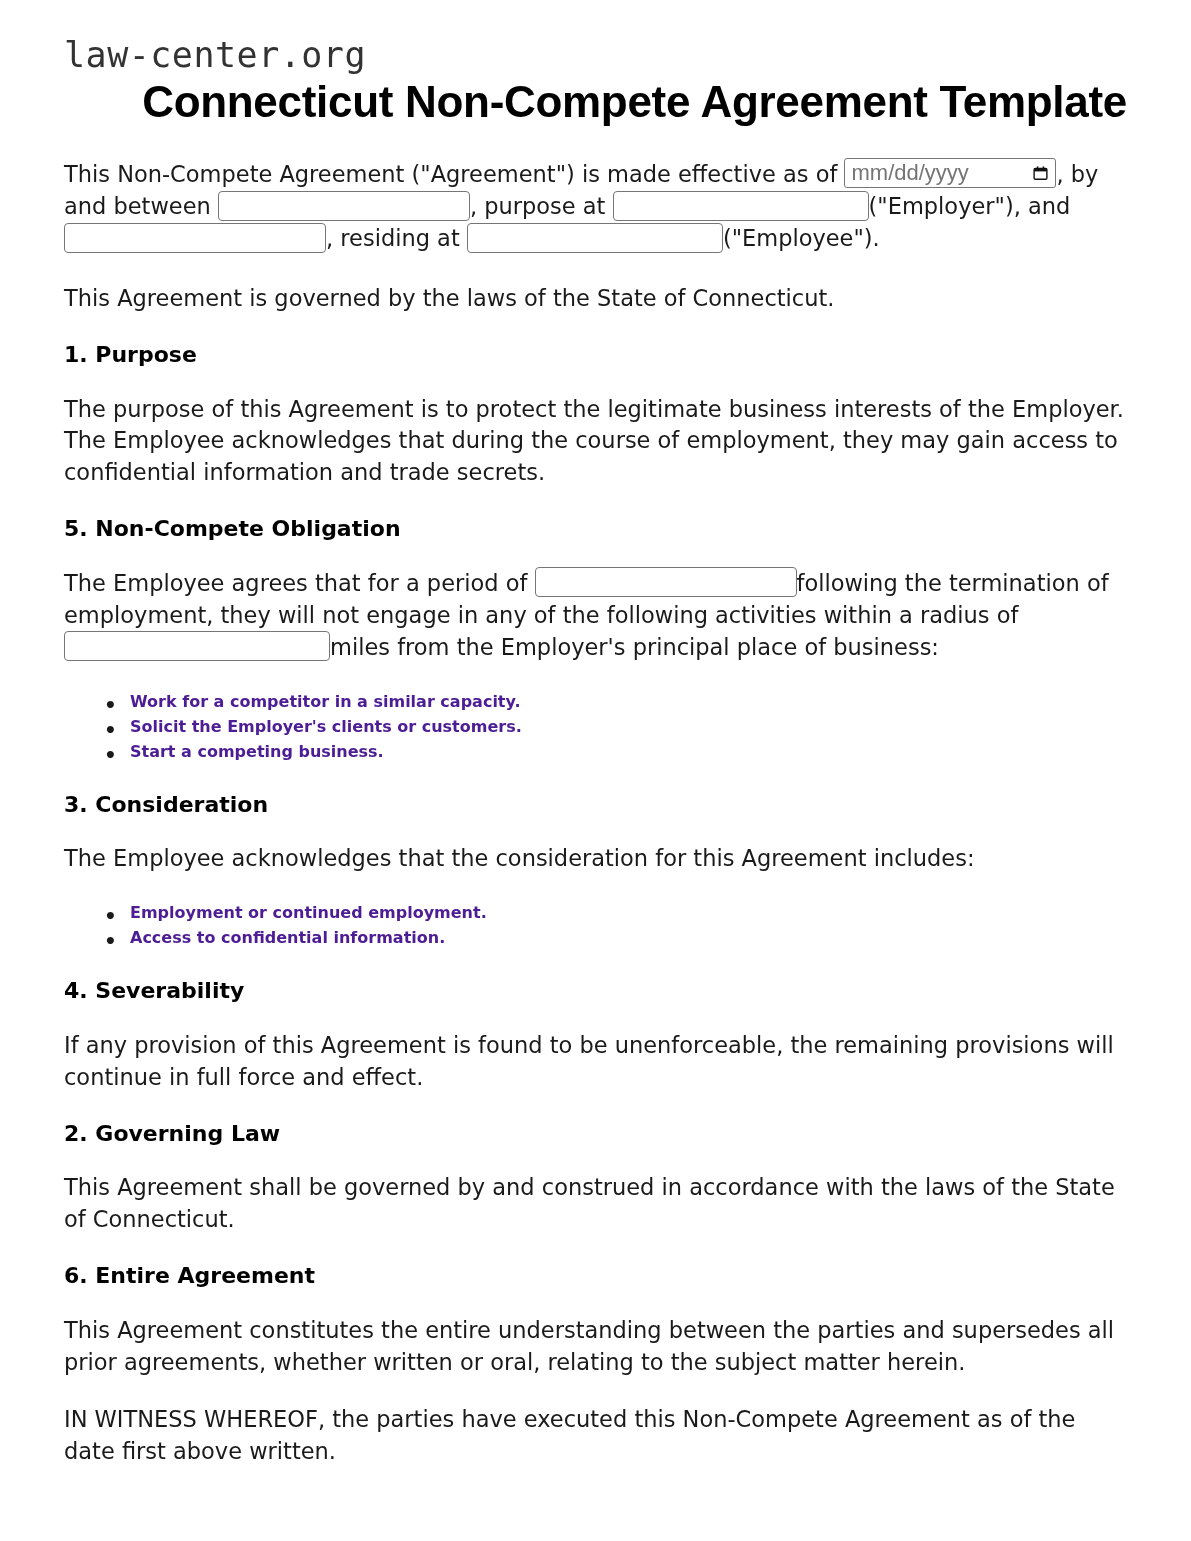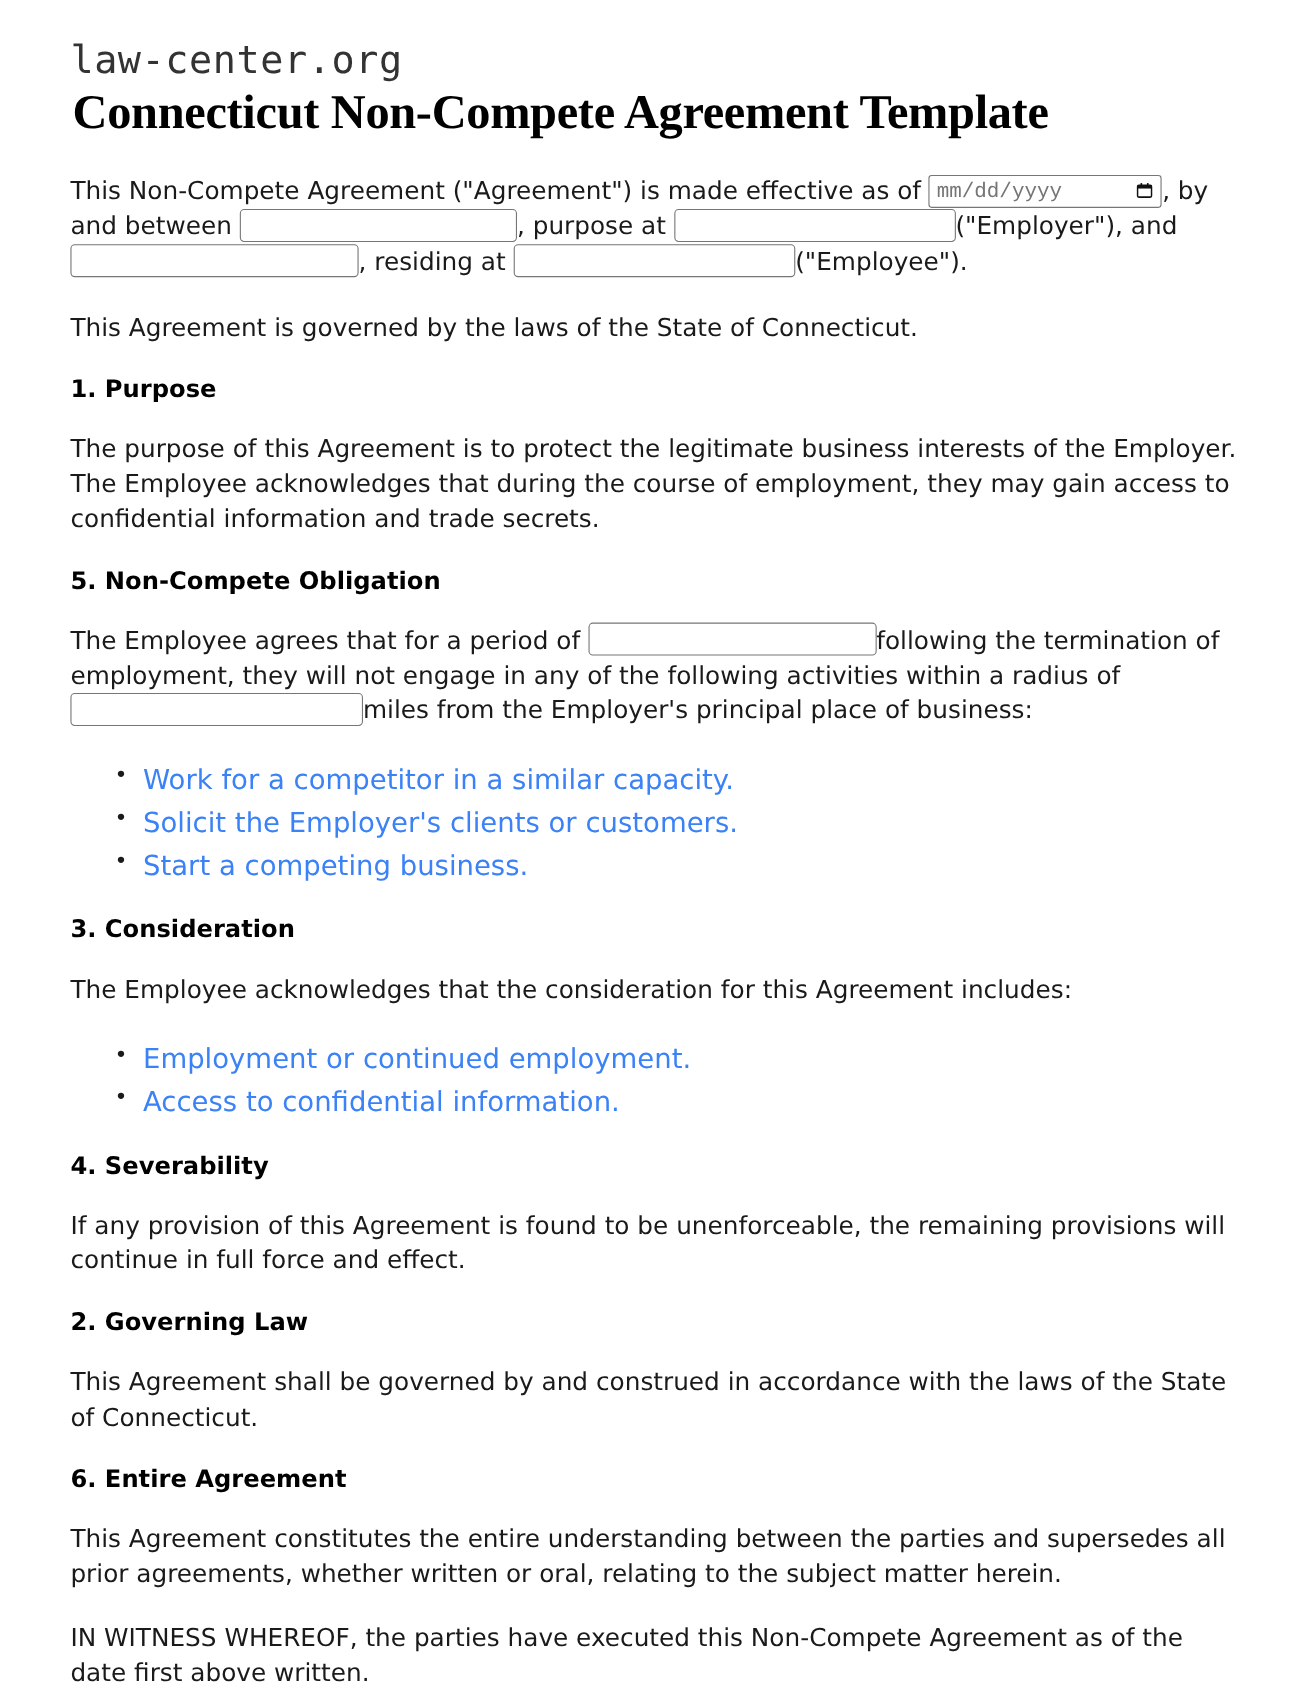--- a/index.html
+++ b/index.html
@@ -27,28 +27,29 @@
   .site-name {
     font-family: "DejaVu Sans Mono", monospace;
     font-size: 35px;
     line-height: 1.0;
     letter-spacing: 0.5px;
     color: #333333;
     margin: 0 0 2px 0;
     font-weight: 400;
   }
   .doc-title {
-    font-family: Liberation Serif, serif;
+    font-family: Liberation Sans, sans-serif;
     font-weight: bold;
     font-size: 44px;
     line-height: 1.22;
     margin: 0 0 30px 0;
     padding-left: 2px;
     letter-spacing: -0.3px;
     color: #000000;
+    text-align: right;
   }
 
   
   p.body-text {
     font-size: 22.5px;
     line-height: 1.42;
     margin: 0 0 26px 0;
     color: #1a1a1a;
   }
   p.intro {
@@ -60,24 +61,25 @@
     line-height: 1.3;
     margin: 16px 0 24px 0;
     color: #000000;
   }
   ul.clause-list {
     margin: 0 0 26px 0;
     padding-left: 66px;
     list-style: none;
   }
   ul.clause-list li {
-    font-size: 25px;
+    font-size: 16px;
     line-height: 1.56;
-    color: #3b82f6;
+    color: #4c1d95;
     position: relative;
+    font-weight: bold;
   }
   ul.clause-list li::before {
     content: "\2022";
     position: absolute;
     left: -26px;
     top: 0;
     font-size: 20px;
     line-height: inherit;
     color: #1a1a1a;
   }
@@ -104,22 +106,22 @@
   input.w-period     { width: 262px; }
   input.w-radius     { width: 266px; }
 
   .date-wrap {
     display: inline-block;
     position: relative;
     vertical-align: middle;
     top: -2px;
   }
   input.date-field {
-    font-family: Liberation Mono, monospace;
-    font-size: 19px;
+    font-family: Liberation Sans, sans-serif;
+    font-size: 22px;
     letter-spacing: 0px;
     color: #1a1a1a;
     background: #ffffff;
     border: 1px solid #767676;
     border-radius: 3px;
     padding: 4px 34px 4px 6px;
     box-sizing: border-box;
     height: 30px;
     width: 212px;
   }

